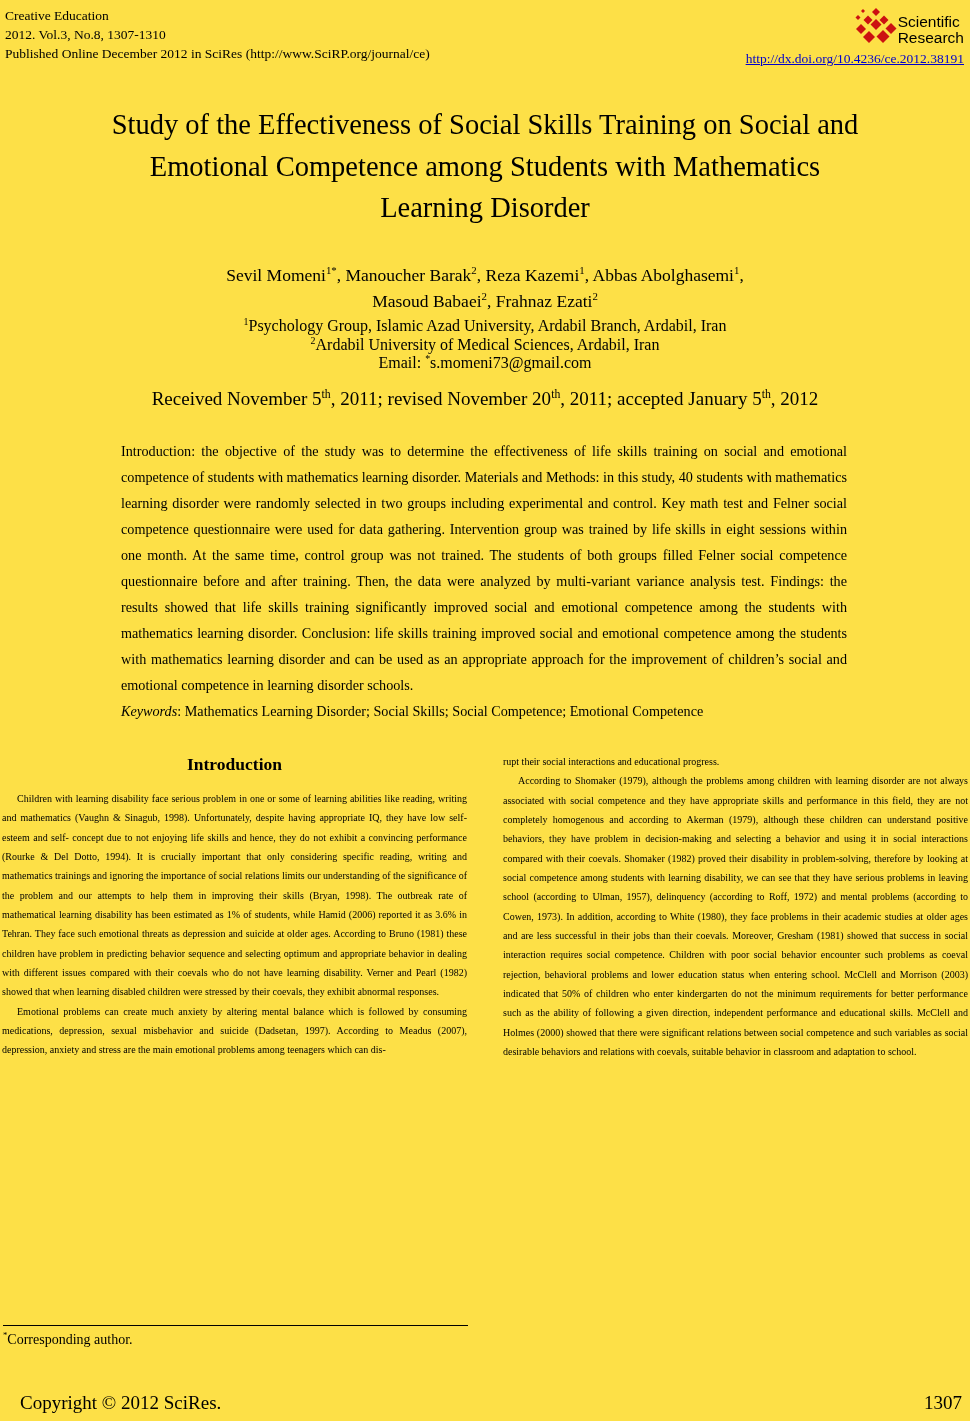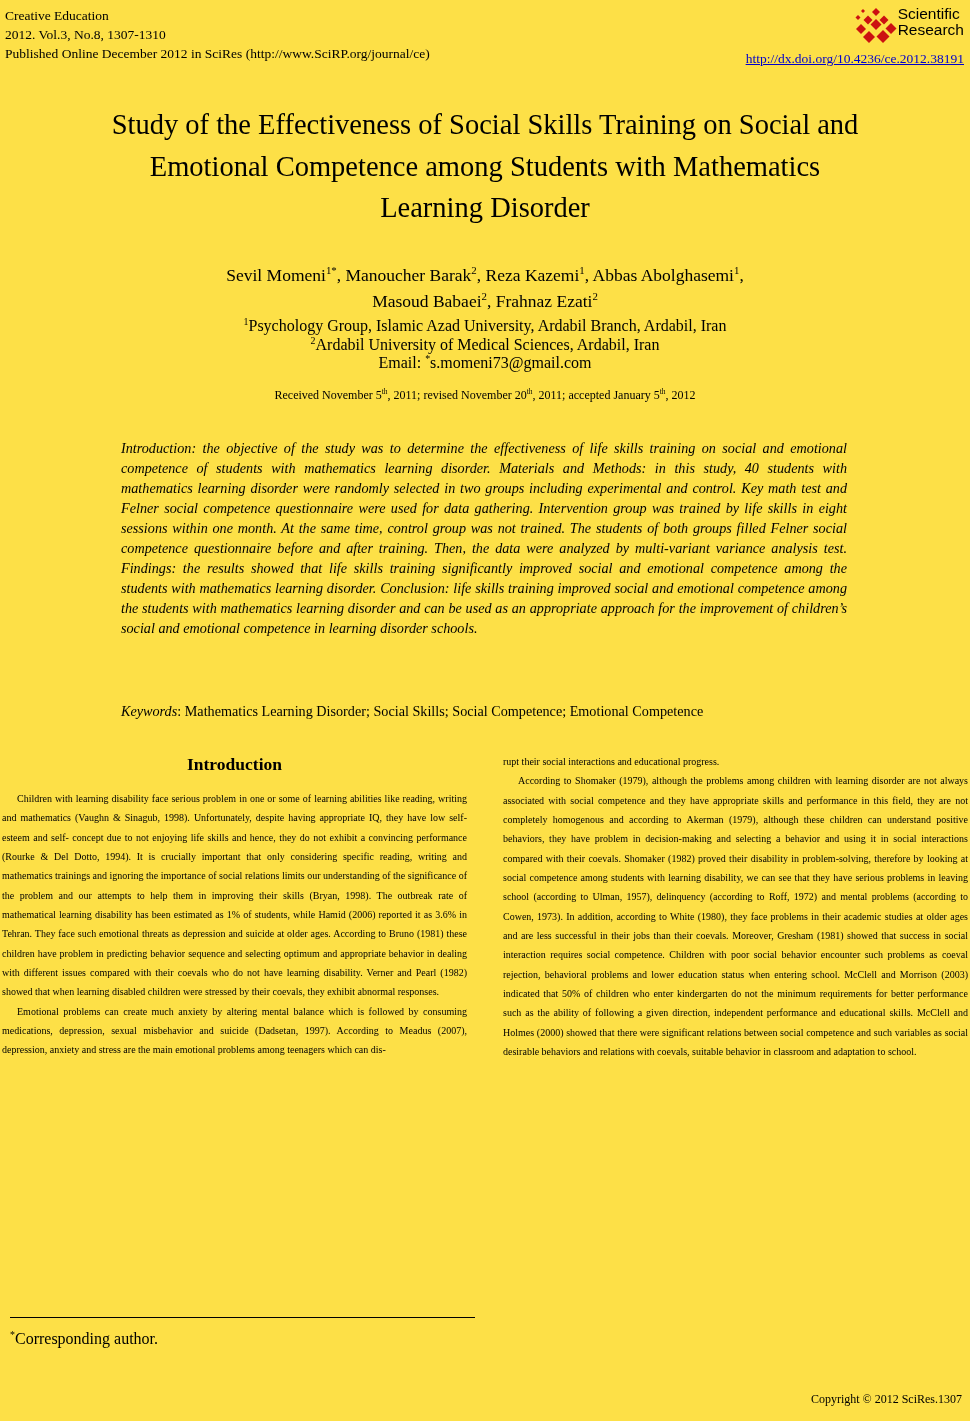--- a/index.html
+++ b/index.html
@@ -4,58 +4,58 @@
 <style>
   * { margin: 0; padding: 0; box-sizing: border-box; }
   html, body { background: #ffffff; }
   body { width: 970px; font-family: "Liberation Serif", "DejaVu Serif", serif; color: #000; }
   .page { position: relative; width: 970px; height: 1421px; background: #fde047; overflow: hidden; }
 
   
   .hdr { position: absolute; top: 6px; left: 5px; right: 6px; display: flex; justify-content: space-between; align-items: flex-start; }
   .hdr-left { font-size: 13.5px; line-height: 19px; }
   .hdr-right { text-align: right; }
-  .logo-row { display: flex; align-items: flex-start; justify-content: flex-end; gap: 0; }
+  .logo-row { display: flex; align-items: flex-end; justify-content: flex-end; gap: 0; }
   .logo-diamonds { color: var(--logo_red, #c11); width: 44px; height: 40px; }
   .logo-name { font-family: "Liberation Sans", "DejaVu Sans", sans-serif; font-size: 15.5px; line-height: 16px; text-align: left; font-weight: 400; }
   .doi a, .doi span.link { color: var(--link, #00c); text-decoration: underline; font-size: 13.5px; cursor: pointer; }
   .doi { margin-top: 3px; }
 
   
   .title { position: absolute; top: 104px; left: 0; width: 100%; text-align: center; font-size: 28.5px; line-height: 41.5px; font-weight: 400; }
 
   
   .authors { position: absolute; top: 262px; left: 0; width: 100%; text-align: center; }
   .authors .names { font-size: 17.5px; line-height: 26px; }
   .authors .affils { font-size: 16px; line-height: 18.5px; margin-top: 3px; }
   sup { font-size: 0.62em; vertical-align: super; line-height: 0; }
 
   
-  .received { position: absolute; top: 388px; left: 0; width: 100%; text-align: center; font-size: 12px; }
+  .received { position: absolute; top: 388px; left: 0; width: 100%; text-align: center; font-size: 19px; }
 
   
-  .abstract { position: absolute; top: 438px; left: 121px; width: 726px; font-size: 14.2px; line-height: 20px; text-align: justify; font-style: italic; }
+  .abstract { position: absolute; top: 438px; left: 121px; width: 726px; font-size: 14.2px; line-height: 26px; text-align: justify; }
 
   
   .keywords { position: absolute; top: 703px; left: 121px; width: 726px; font-size: 14.2px; }
   .keywords .kw-label { font-style: italic; margin-top: 12px; }
 
   
   .columns { position: absolute; top: 752px; left: 2px; width: 966px; height: 612px; display: flex; gap: 36px; }
   .col { width: 465px; position: relative; }
   .col h2 { text-align: center; font-size: 17.5px; font-weight: 700; margin: 2px 0 14px 0; font-family: Liberation Serif, serif; }
   .col p { font-size: 10px; line-height: 19.35px; text-align: justify; }
   .col p.indent { text-indent: 15px; }
   .col p + p { margin-top: 0; }
 
   
-  .footnote { position: absolute; bottom: 16px; left: 8px; width: 100%; border-top: 1.4px solid #000; padding-top: 12px; font-size: 16px; }
+  .footnote { position: absolute; bottom: 16px; left: 1px; width: 100%; border-top: 1.4px solid #000; padding-top: 6px; font-size: 14px; }
 
   
-  .footer { position: absolute; top: 1392px; left: 13px; right: 8px; display: flex; justify-content: flex-end; font-size: 12px; }
+  .footer { position: absolute; top: 1392px; left: 20px; right: 8px; display: flex; justify-content: space-between; font-size: 19px; }
 </style>
 </head>
 <body>
 
 <div class="page">
 
   <div class="hdr">
     <div class="hdr-left">
       <div>Creative Education</div>
       <div>2012. Vol.3, No.8, 1307-1310</div>

